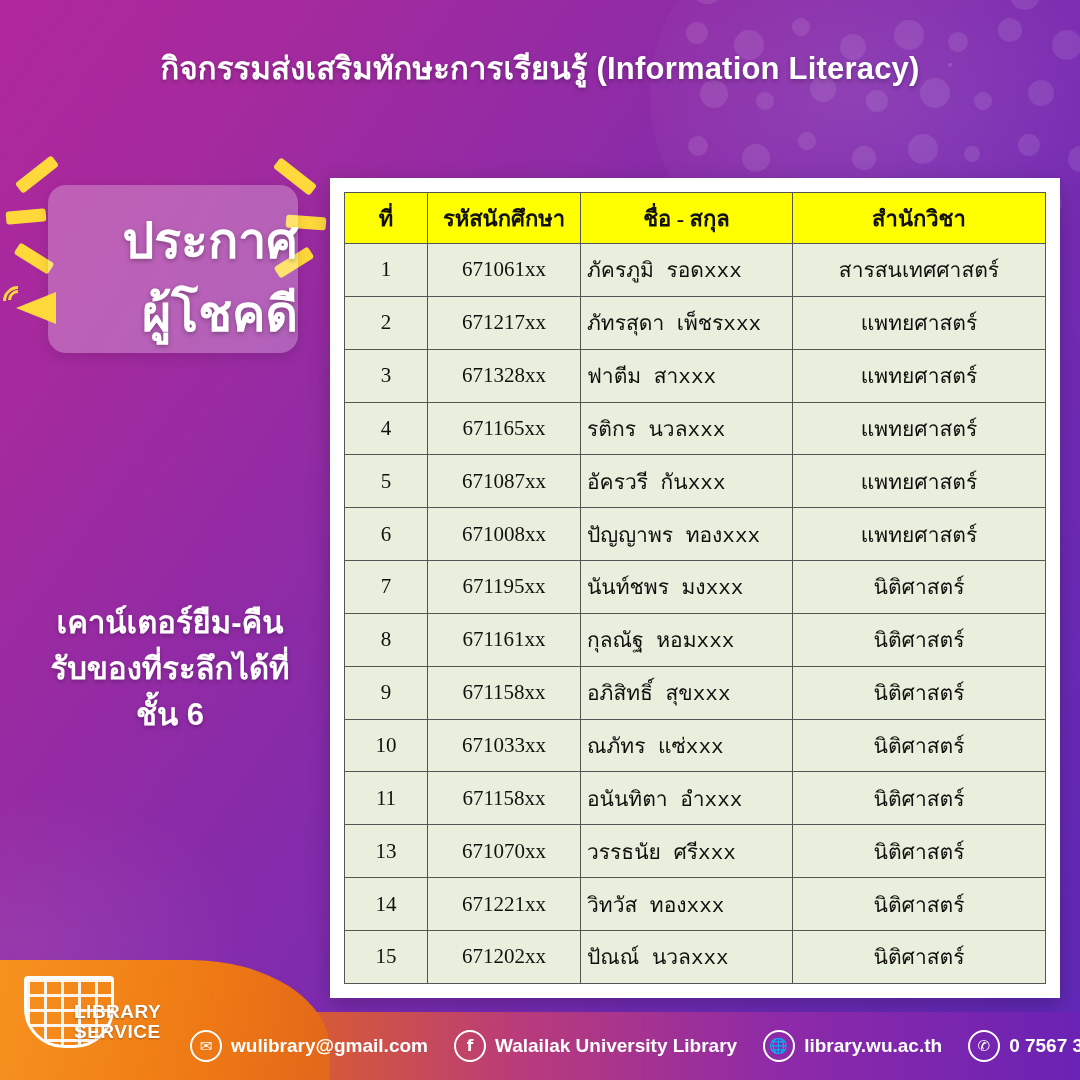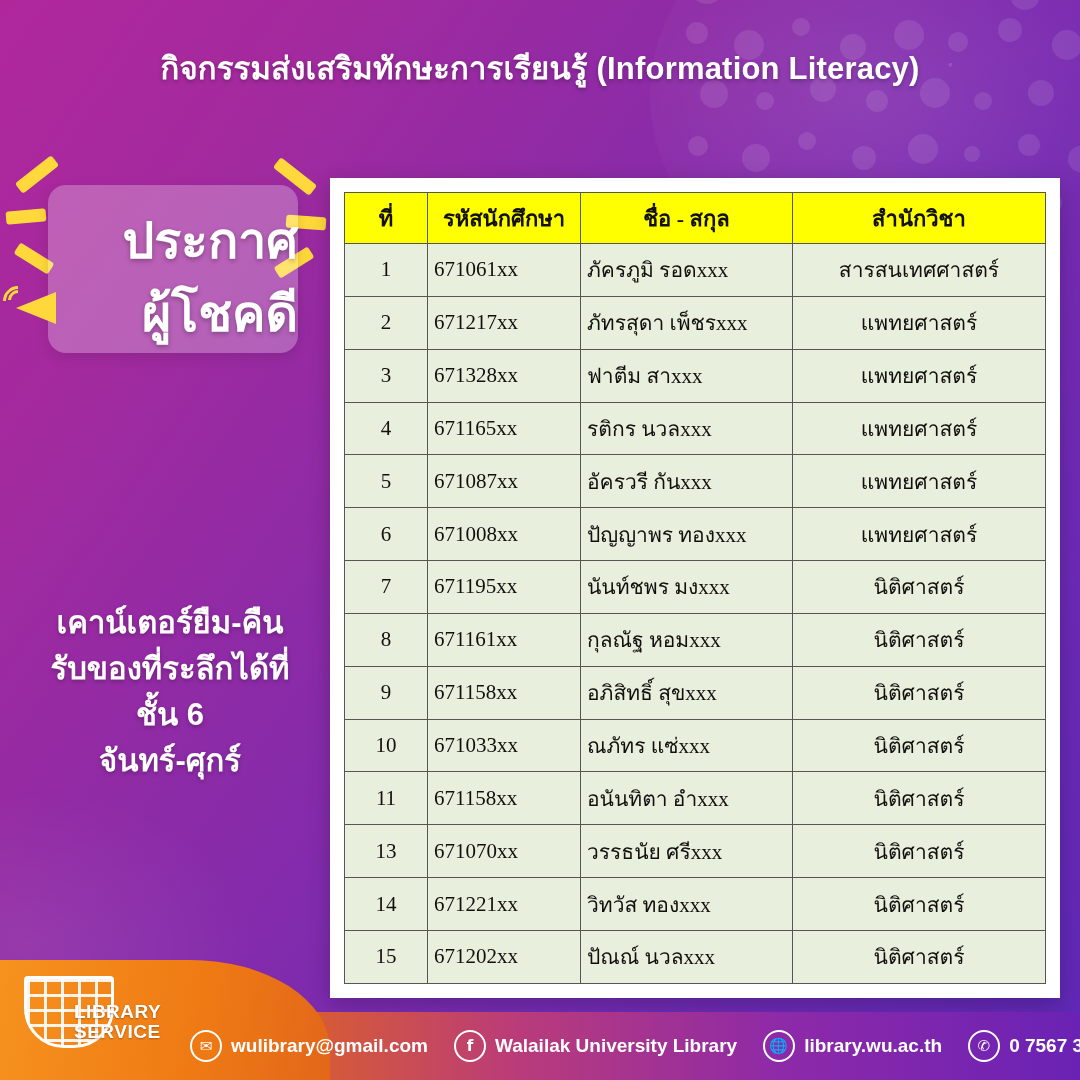--- a/index.html
+++ b/index.html
@@ -171,22 +171,22 @@
     background: #e8efdc;
   }
   table.winners thead th {
     background: #ffff00;
     font-weight: bold;
     text-align: center;
     font-size: 22px;
     height: 46px;
   }
   td.c-no { text-align: center; width: 70px; }
-  td.c-id { text-align: left; width: 140px; }
-  td.c-name { text-align: left; padding-left: 12px; }
+  td.c-id { text-align: center; width: 140px; }
+  td.c-name { text-align: left; padding-left: 12px; font-family: Liberation Mono, monospace; }
   td.c-school { text-align: center; width: 240px; }
 
   
   .footer {
     position: absolute;
     left: 0;
     bottom: 0;
     width: 1080px;
     height: 68px;
     background: linear-gradient(90deg, #f07e12 0%, #e2671a 22%, #b93b7a 48%, #8e2aa8 72%, #6a22b4 100%);
@@ -332,21 +332,20 @@
   <div class="mega">
     <div class="mega-body"></div>
     <div class="mega-wave w1"></div>
     <div class="mega-wave w2"></div>
   </div>
 
   <div class="info" id="info-block">
       <div>เคาน์เตอร์ยืม-คืน</div>
       <div>รับของที่ระลึกได้ที่</div>
       <div>ชั้น 6</div>
-      <div>จันทร์-ศุกร์</div>
     </div>
 
   <div class="card">
     <table class="winners">
       <thead>
         <tr>
           <th style="width:70px;">ที่</th>
           <th style="width:140px;">รหัสนักศึกษา</th>
           <th>ชื่อ - สกุล</th>
           <th style="width:240px;">สำนักวิชา</th>

